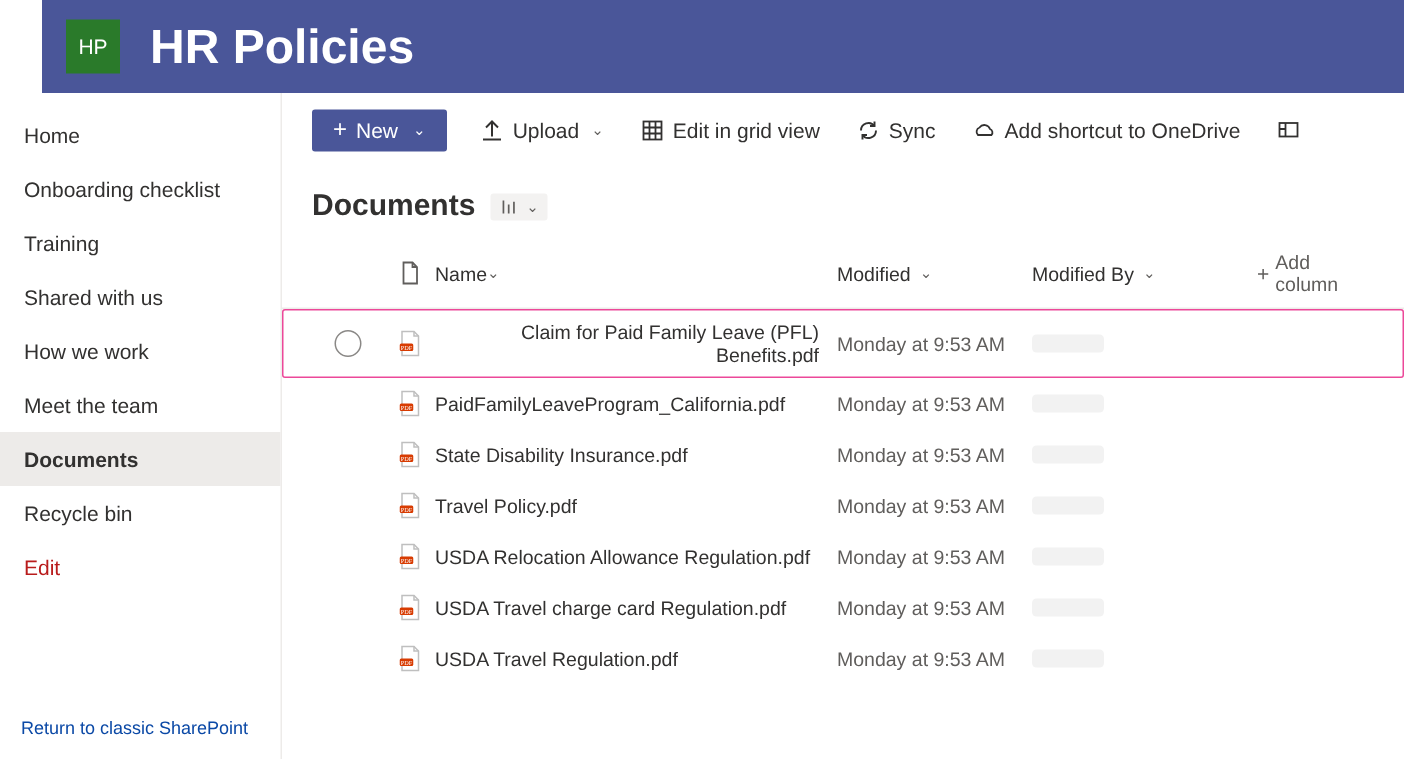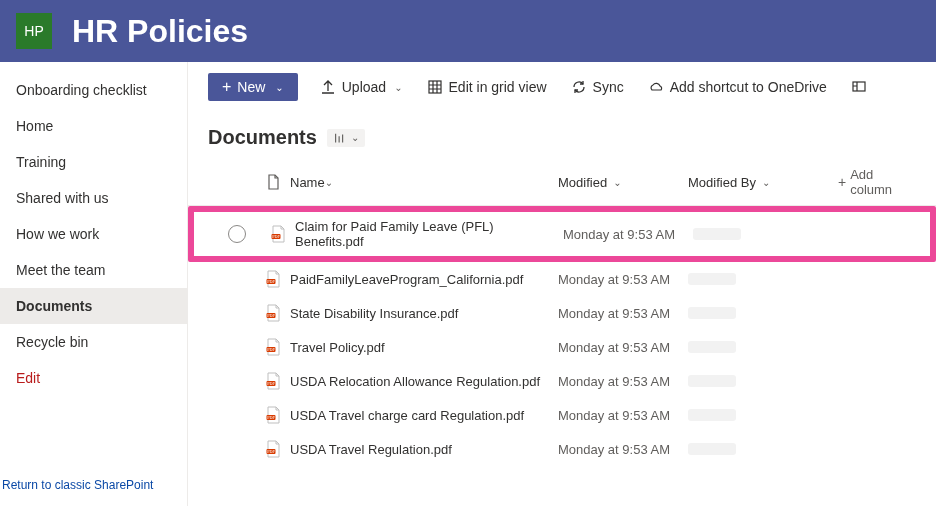--- a/index.html
+++ b/index.html
@@ -1,67 +1,67 @@
 <!DOCTYPE html>
 <html><head>
 <meta charset="utf-8">
 <style>
   * { box-sizing: border-box; margin: 0; padding: 0; }
   body { font-family: "Segoe UI", -apple-system, sans-serif; font-size: 14px; color: #323130; background: #fff; width: 936px; height: 506px; overflow: hidden; }
-  .header { background: #4a5699; height: 62px; display: flex; align-items: center; padding: 0 16px; gap: 20px; }
+  .header { background: #4a5699; height: 62px; display: flex; align-items: center; padding: 0 16px; gap: 20px; margin-left: 28px; }
   .site-logo { width: 36px; height: 36px; background: #2a7a2a; color: #fff; display: flex; align-items: center; justify-content: center; font-size: 14px; font-weight: 400; }
   .site-title { color: #fff; font-size: 32px; font-weight: 600; }
   .main { display: flex; height: calc(506px - 62px); }
   .sidebar { width: 188px; border-right: 1px solid #edebe9; display: flex; flex-direction: column; padding-top: 10px; }
   .nav-item { padding: 10px 16px; font-size: 14px; color: #323130; cursor: pointer; }
   .nav-item.active { background: #edebe9; font-weight: 600; }
   .nav-item.edit { color: #b91c1c; }
   .nav-spacer { flex: 1; }
-  .return-link { padding: 10px 0 14px 2px; font-size: 12px; color: #0b49a6; cursor: pointer; }
+  .return-link { padding: 10px 0 14px 14px; font-size: 12px; color: #0b49a6; cursor: pointer; }
   .content { flex: 1; display: flex; flex-direction: column; overflow: hidden; }
   .toolbar { display: flex; align-items: center; gap: 20px; padding: 12px 20px; height: 50px; }
   .btn-new { background: #4a5699; color: #fff; border: none; padding: 6px 14px; display: flex; align-items: center; gap: 6px; cursor: pointer; font-size: 14px; border-radius: 2px; }
   .btn-new .plus { font-size: 16px; line-height: 1; }
   .btn-new .chev { font-size: 10px; margin-left: 4px; }
   .tool-btn { display: flex; align-items: center; gap: 6px; background: none; border: none; color: #323130; cursor: pointer; font-size: 14px; padding: 4px 2px; }
   .tool-btn svg { width: 16px; height: 16px; }
   .tool-btn .chev { font-size: 10px; color: #605e5c; margin-left: 2px; }
   .page-title-row { display: flex; align-items: center; gap: 10px; padding: 14px 20px 10px; }
   .page-title { font-size: 20px; font-weight: 600; }
   .view-pill { display: flex; align-items: center; gap: 4px; background: #f3f2f1; padding: 2px 6px; border-radius: 2px; cursor: pointer; font-size: 12px; color: #605e5c; }
   .list-header { display: flex; align-items: center; padding: 8px 20px; border-bottom: 1px solid #edebe9; font-size: 13px; color: #323130; }
   .col-select { width: 48px; display:flex; justify-content:center;}
   .col-icon { width: 34px; display: flex; justify-content: center; }
   .col-name { width: 256px; display: flex; align-items: center; gap: 0; }
   .col-mod { width: 130px; display: flex; align-items: center; gap: 6px; margin-left: 12px; }
   .col-by { width: 150px; display: flex; align-items: center; gap: 6px; }
   .col-add { flex: 1; display: flex; align-items: center; gap: 4px; color: #605e5c; }
   .sort-chev { font-size: 10px; color: #605e5c; }
   .row { display: flex; align-items: center; padding: 8px 20px; font-size: 13px; cursor: pointer; }
-  .row.hovered { border: 6px solid #ec4899; border-radius: 2px; padding: 7px 19px; }
+  .row.hovered { border: 1px solid #ec4899; border-radius: 2px; padding: 7px 19px; text-align: right; }
   .row .col-mod { color: #605e5c; font-size: 13px; }
   .row .name-link { color: #323130; }
   .radio-circle { width: 18px; height: 18px; border: 1px solid #8a8886; border-radius: 50%; }
   .pdf-icon { width: 16px; height: 18px; position: relative; }
   .by-blur { width: 48px; height: 12px; background: #f2f2f2; border-radius: 3px; }
   .doc-icon-hdr { width: 14px; height: 16px; }
   .plus-small { font-size: 14px; color:#605e5c; }
 </style>
 </head>
 <body>
 
 <div class="header">
   <div class="site-logo">HP</div>
   <div class="site-title">HR Policies</div>
 </div>
 
 <div class="main">
   <div class="sidebar">
+    <div class="nav-item">Home</div>
     <div class="nav-item">Onboarding checklist</div>
-    <div class="nav-item">Home</div>
     <div class="nav-item">Training</div>
     <div class="nav-item">Shared with us</div>
     <div class="nav-item">How we work</div>
     <div class="nav-item">Meet the team</div>
     <div class="nav-item active">Documents</div>
     <div class="nav-item">Recycle bin</div>
     <div class="nav-item edit">Edit</div>
     <div class="nav-spacer"></div>
     <div class="return-link">Return to classic SharePoint</div>
   </div>

